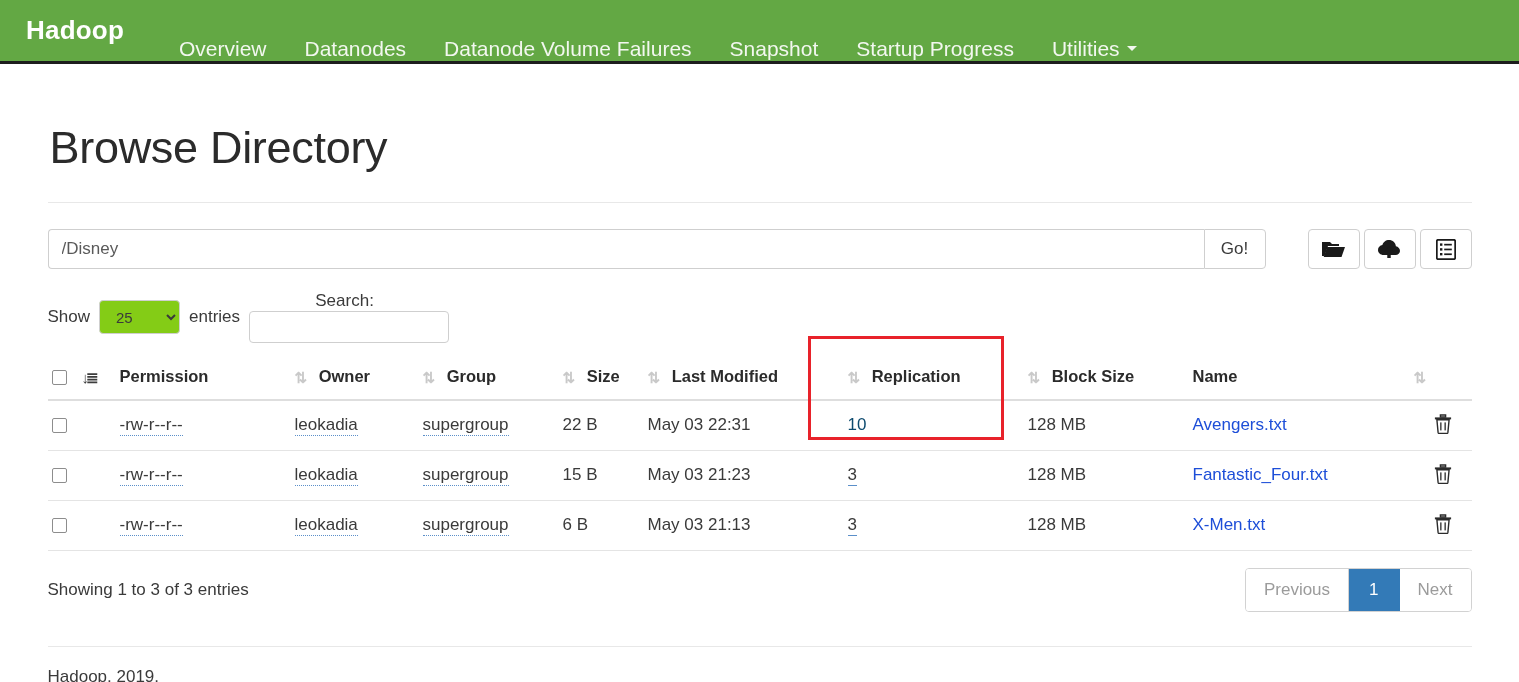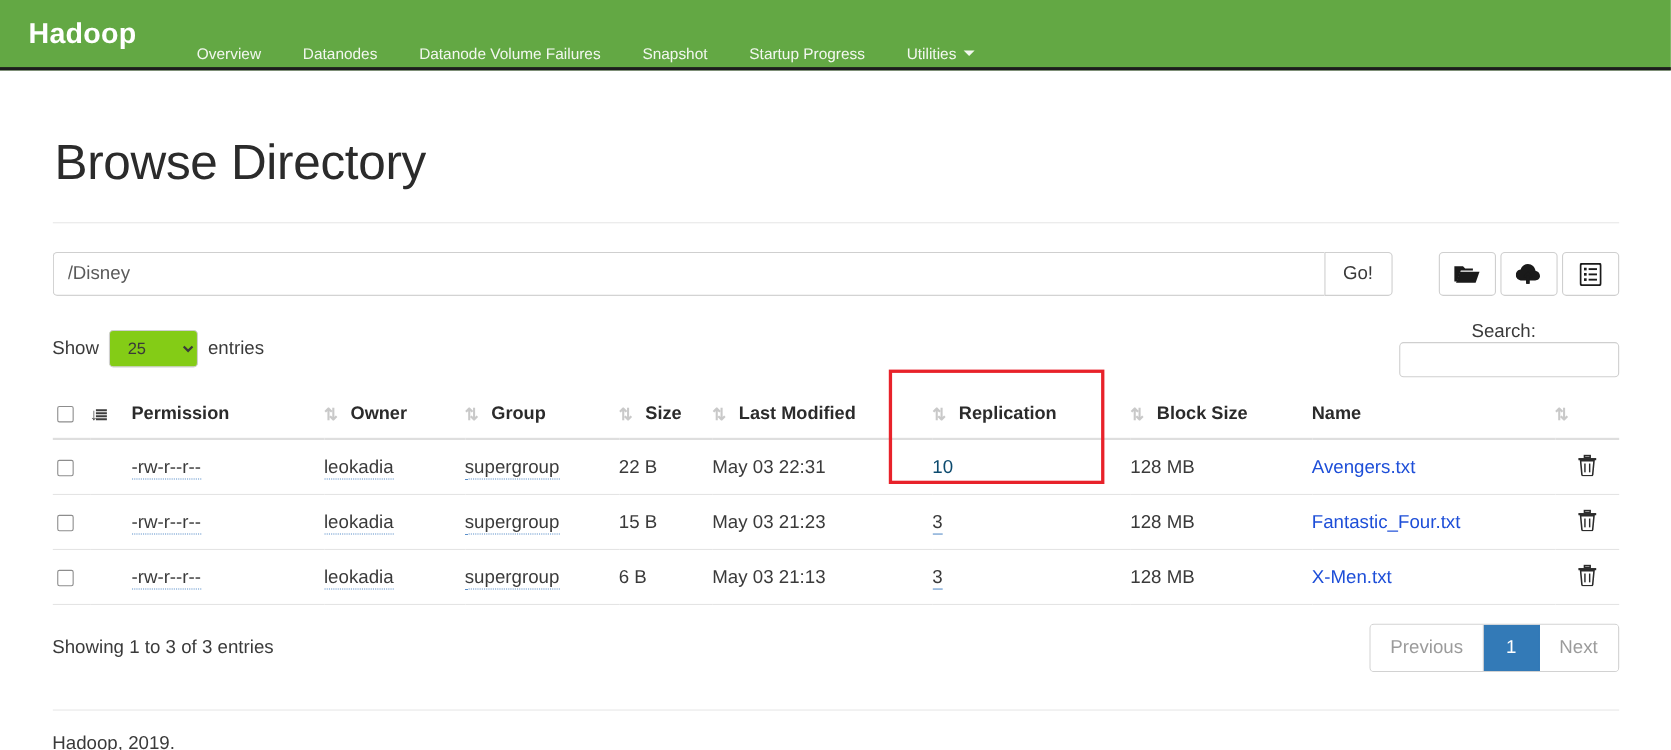--- a/index.html
+++ b/index.html
@@ -25,21 +25,21 @@
     font-size: 26px;
     font-weight: bold;
     letter-spacing: 0.2px;
     margin-right: 36px;
     text-decoration: none;
     cursor: pointer;
   }
   .nav-items { display: flex; align-items: center; }
   .nav-item {
     color: #f2f7ef;
-    font-size: 14px;
+    font-size: 21px;
     padding: 0 19px;
     cursor: pointer;
     white-space: nowrap;
     display: flex;
     align-items: center;
     margin-top: 36px;
   }
   .caret {
     display: inline-block;
     margin-left: 7px;
@@ -111,21 +111,21 @@
     justify-content: center;
     cursor: pointer;
     padding: 0;
   }
   .icon-btn:first-child { margin-left: 0; }
   .icon-btn svg { display: block; }
 
   
   .controls {
     display: flex;
-    justify-content: space-between;
+    justify-content: flex-start;
     align-items: center;
     margin-bottom: 14px;
   }
   .show-entries {
     font-size: 17px;
     color: #3a3a3a;
     display: flex;
     align-items: center;
   }
   .len-select {

